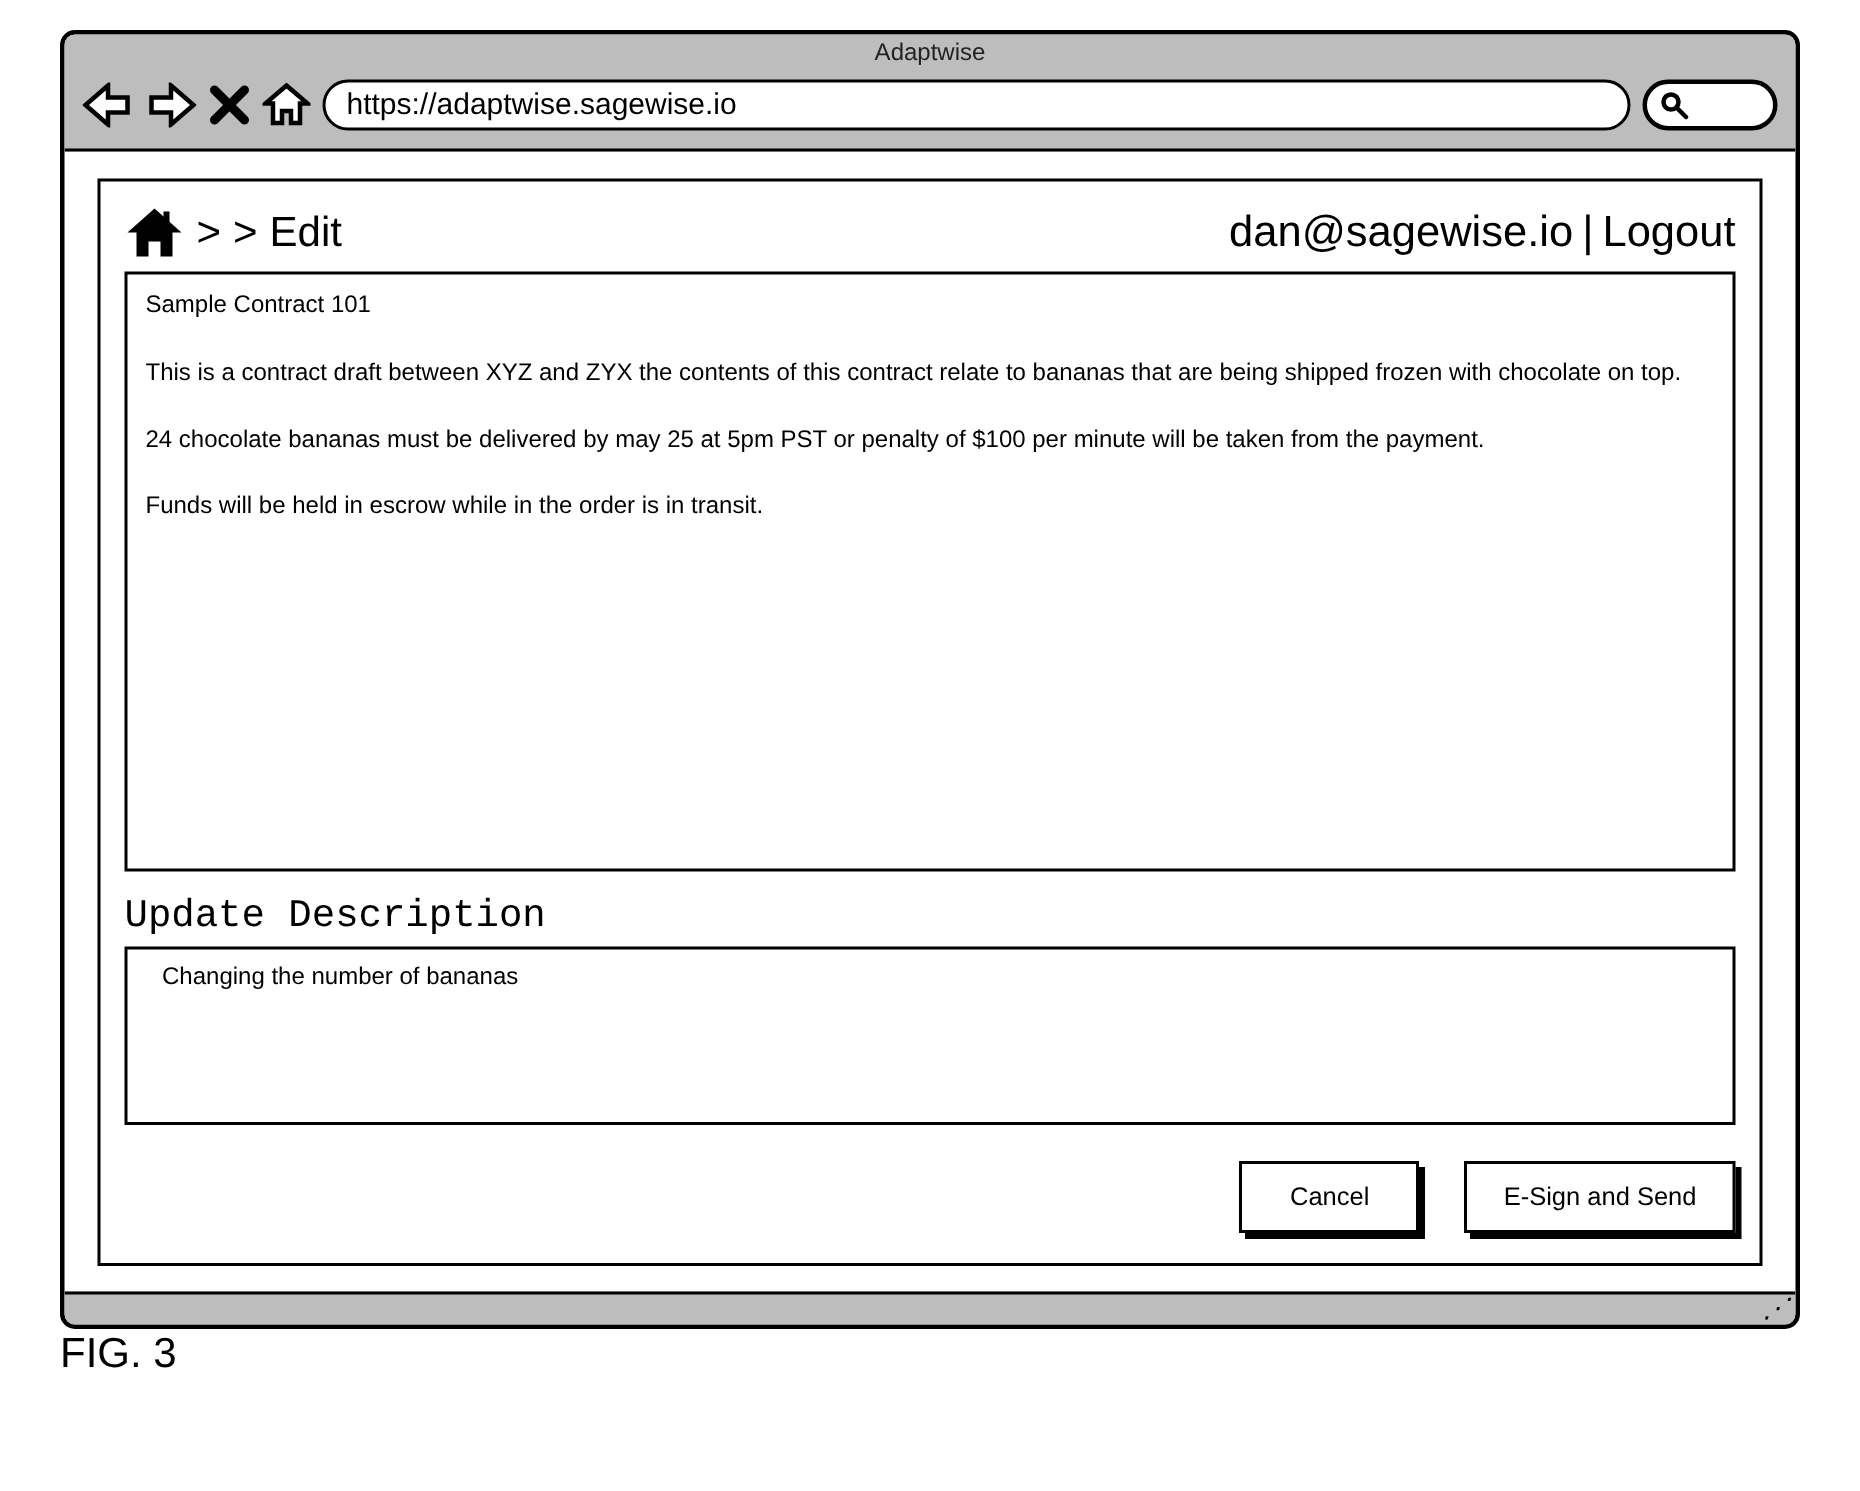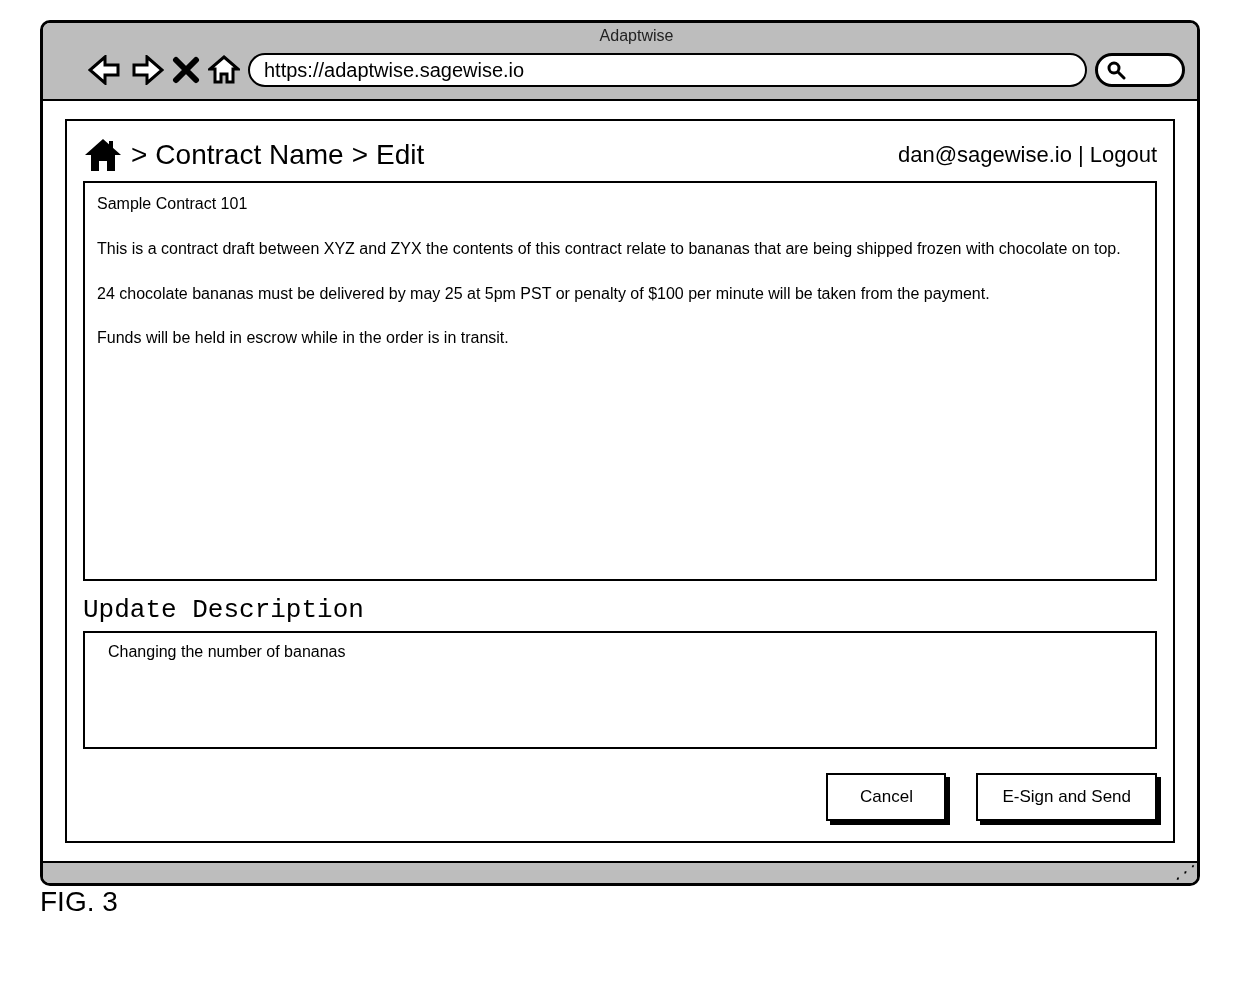--- a/index.html
+++ b/index.html
@@ -20,21 +20,20 @@
     border: 3px solid #000;
     border-radius: 10px;
     overflow: hidden;
     background: #fff;
   }
   
   .browser-chrome {
     background: #bdbdbd;
     border-bottom: 2px solid #000;
     position: relative;
-    padding-left: 33px;
   }
   .window-title {
     text-align: center;
     font-size: 16px;
     padding: 4px 0 2px 0;
     color: #222;
   }
   .toolbar-row {
     display: flex;
     align-items: center;
@@ -93,21 +92,21 @@
   .breadcrumbs {
     display: flex;
     align-items: center;
     gap: 8px;
   }
   .breadcrumbs .crumb-text { font-size: 28px; }
   .user-block {
     display: flex;
     align-items: center;
     gap: 6px;
-    font-size: 22px;
+    font-size: 29px;
   }
 
   .contract-box {
     border: 2px solid #000;
     min-height: 400px;
     padding: 10px 12px;
     font-size: 16px;
     line-height: 1.4;
     white-space: pre-wrap;
     overflow: auto;
@@ -216,21 +215,20 @@
 
         <div class="header-bar">
           <div class="breadcrumbs">
             <span class="nav-icon">
               <svg width="40" height="36" viewBox="0 0 40 36">
                   <path d="M20 2 L38 18 L32 18 L32 34 L24 34 L24 24 L16 24 L16 34 L8 34 L8 18 L2 18 Z" fill="#000"></path>
                   <rect x="26" y="4" width="4" height="8" fill="#000"></rect>
                 </svg>
             </span>
             <span class="crumb-text">&gt;</span>
-            <span class="crumb-text">Contract Name</span>
             <span class="crumb-text">&gt;</span>
             <span class="crumb-text">Edit</span>
           </div>
           <div class="user-block">
             <span>dan@sagewise.io</span>
             <span>|</span>
             <span>Logout</span>
           </div>
         </div>
 

